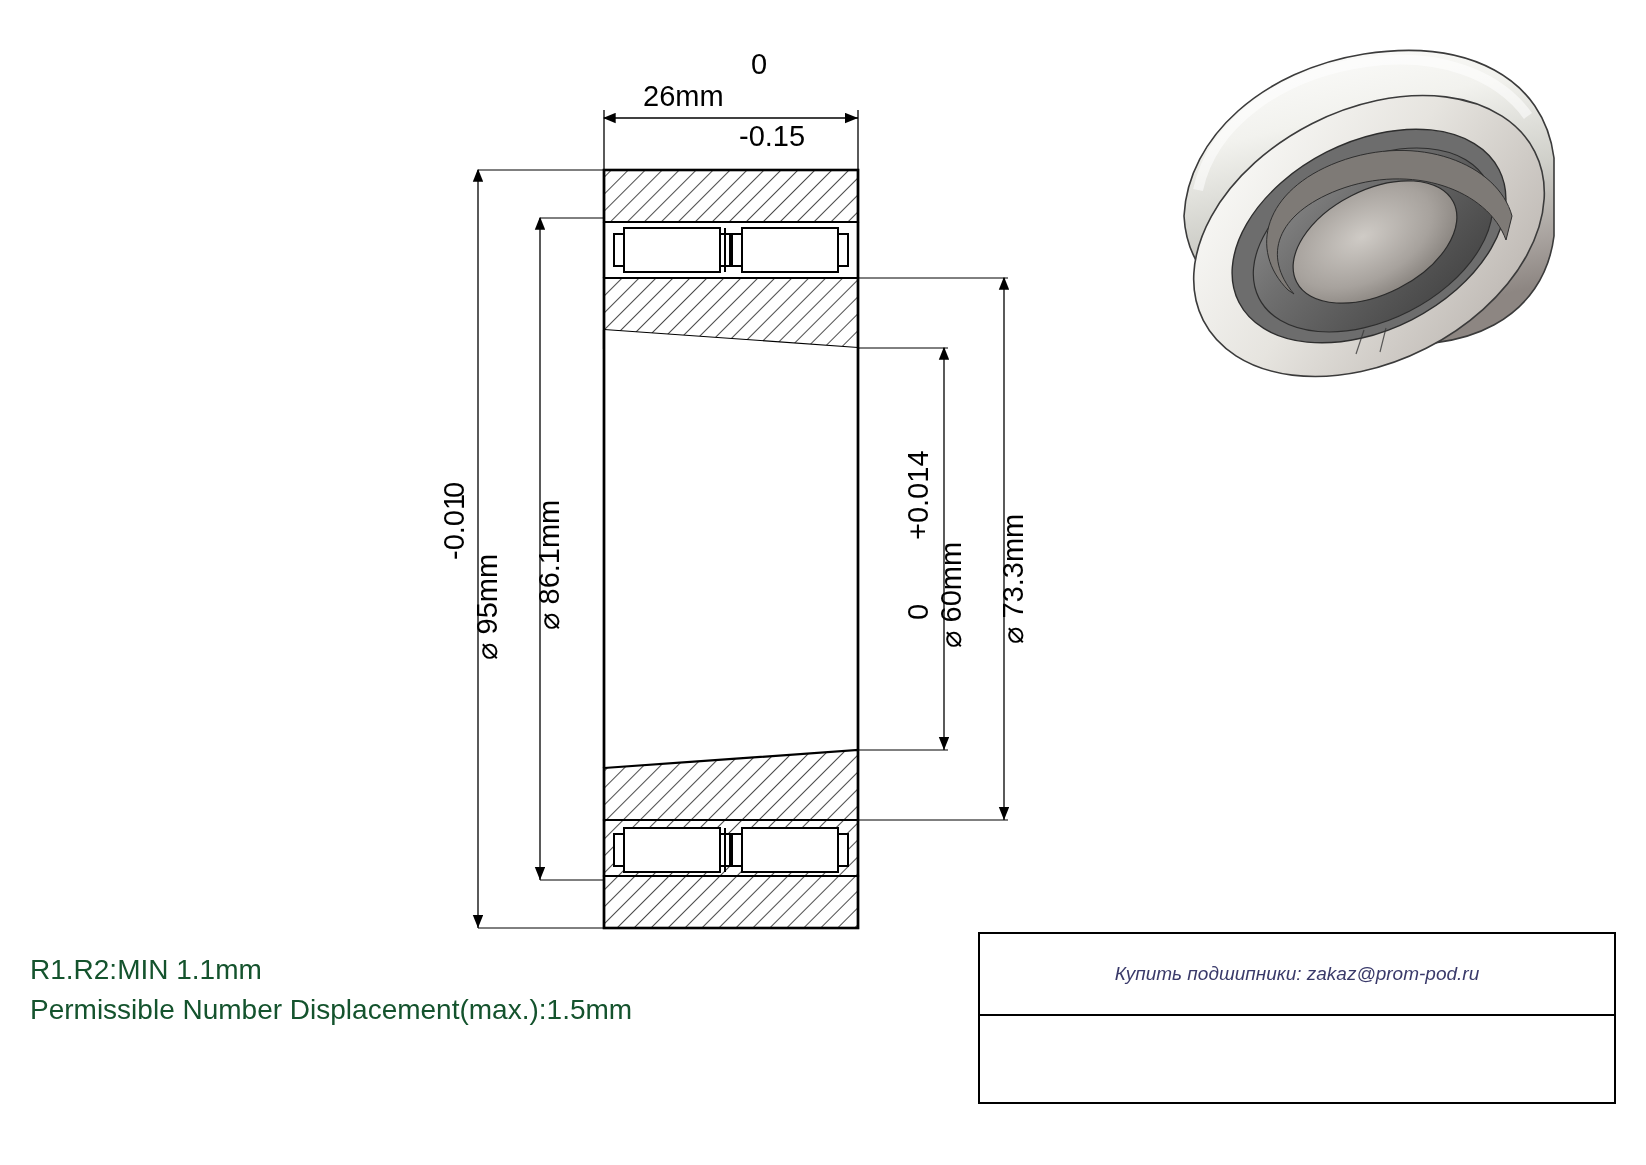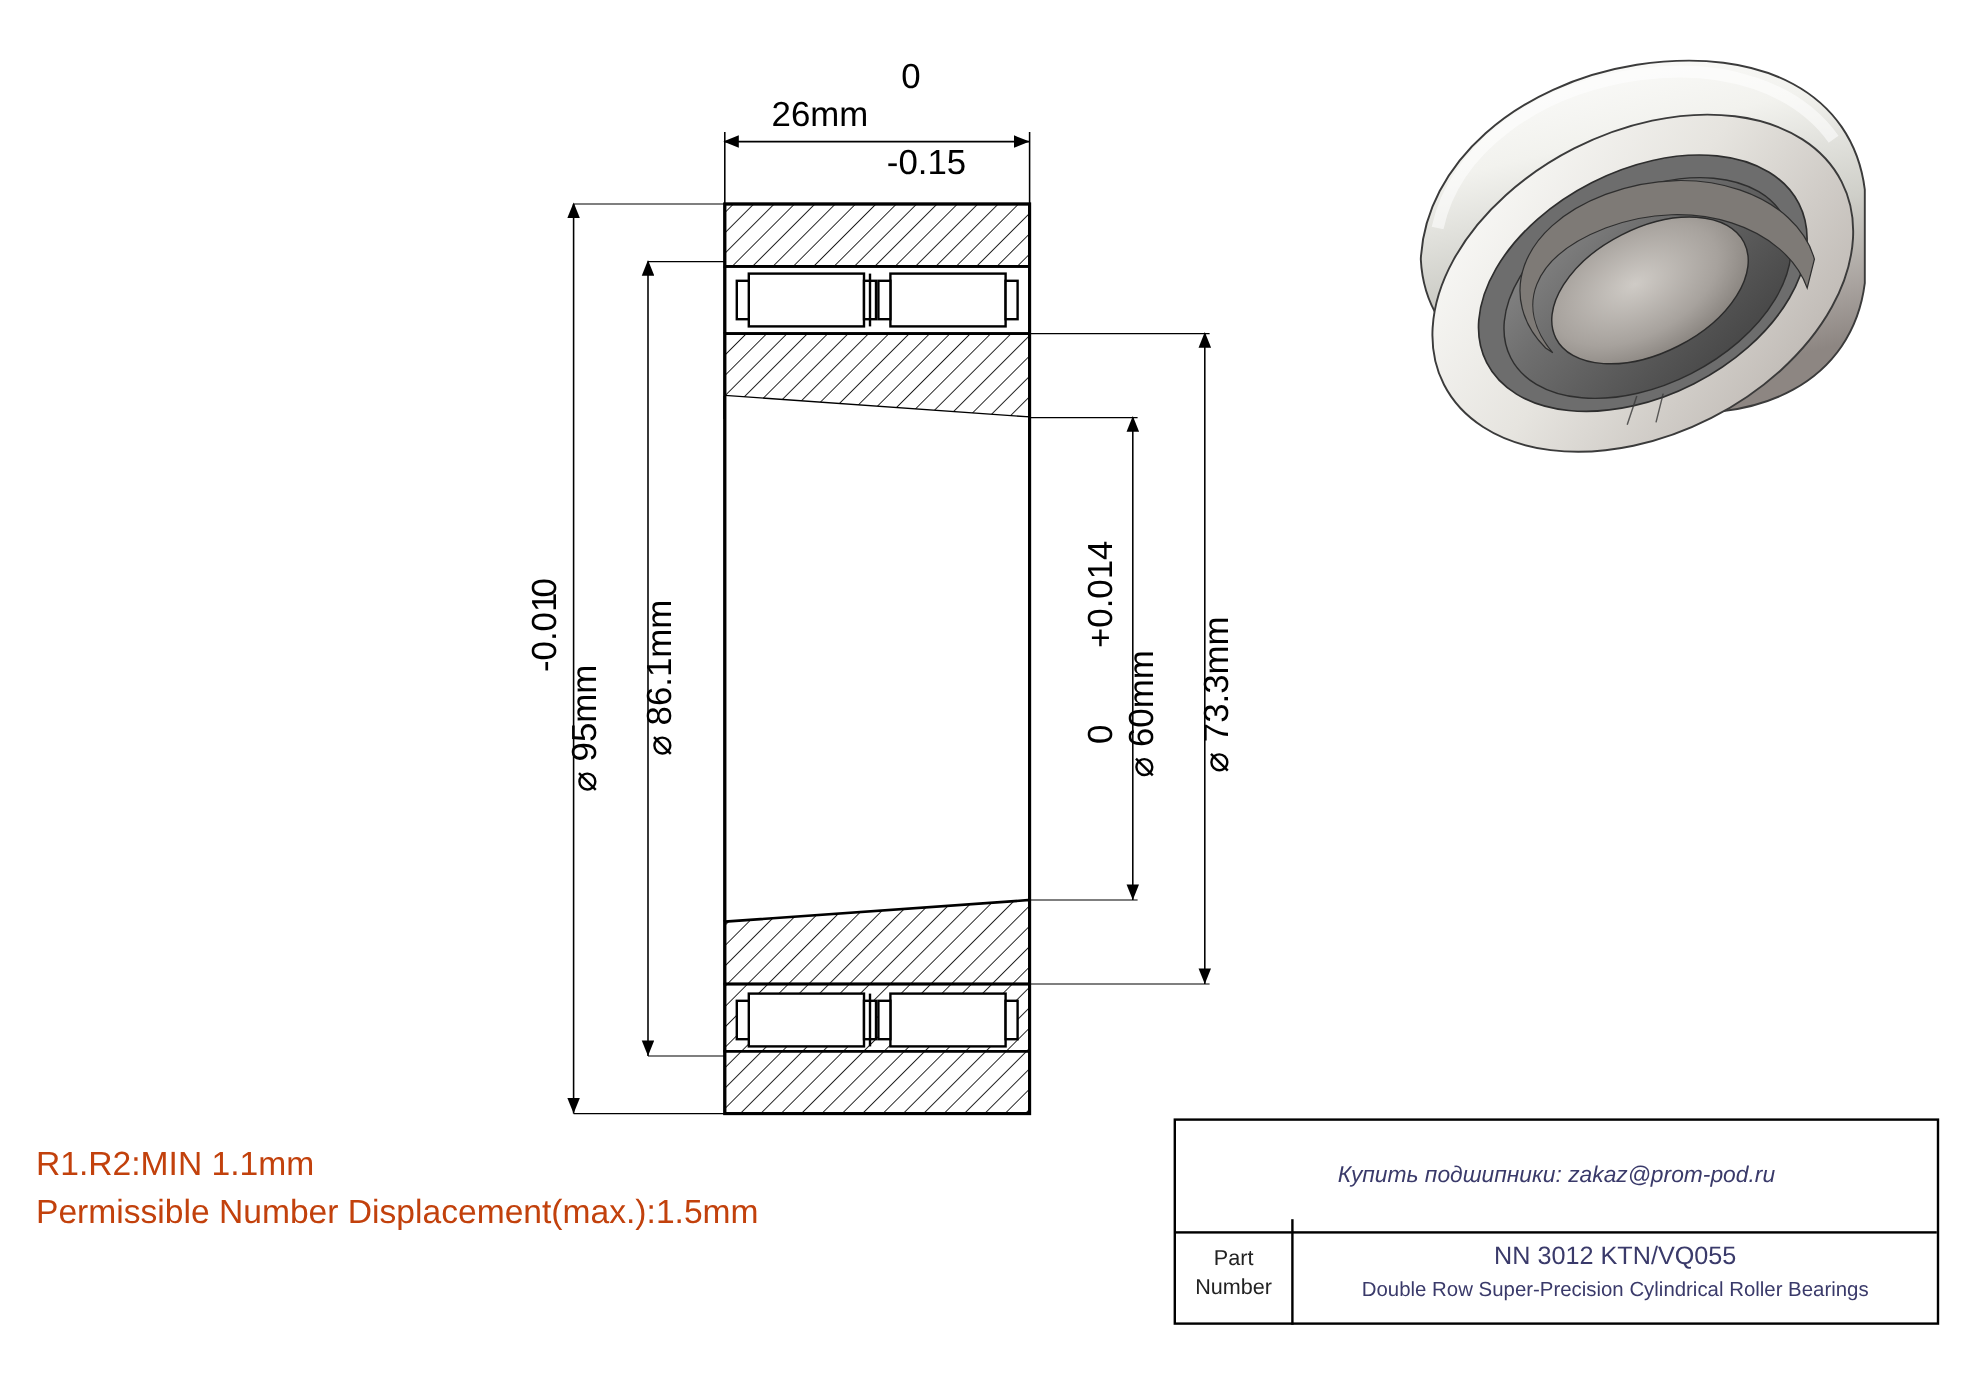--- a/index.html
+++ b/index.html
@@ -6,25 +6,25 @@
   body{width:1646px;height:1165px;position:relative;font-family:"Liberation Sans",sans-serif;color:#000;overflow:hidden;}
 
   .layer{position:absolute;left:0;top:0;width:1646px;height:1165px;}
 
   
   .t{position:absolute;white-space:pre;font-family:"Liberation Sans",sans-serif;color:#000;}
   .vert{transform-origin:left top;}
 
   
   #notes{position:absolute;left:30px;top:950px;}
-  #notes div{font-size:28px;line-height:40px;color:#c2410c;white-space:pre;}
+  #notes div{font-size:28px;line-height:40px;color:#14532d;white-space:pre;}
 
   
   #titleblock{position:absolute;left:978px;top:932px;width:638px;height:172px;border:2px solid #000;box-sizing:border-box;}
-  #tb-top{position:absolute;left:0;top:0;width:100%;height:94px;display:flex;align-items:center;justify-content:center;box-sizing:border-box;border-bottom:2px solid #000;}
+  #tb-top{position:absolute;left:0;top:0;width:100%;height:82px;display:flex;align-items:center;justify-content:center;box-sizing:border-box;border-bottom:2px solid #000;}
   #tb-top span{font-size:19px;color:#3a3a6a;font-style:italic;}
   #tb-bottom{position:absolute;left:0;top:82px;width:100%;height:88px;display:flex;box-sizing:border-box;}
   #tb-label{width:98px;height:100%;border-right:2px solid #000;display:flex;flex-direction:column;align-items:center;justify-content:center;box-sizing:border-box;}
   #tb-label span{font-size:18px;line-height:24px;color:#222;}
   #tb-value{flex:1;display:flex;flex-direction:column;align-items:center;justify-content:center;}
   #tb-value .pn{font-size:21px;color:#3a3a6a;line-height:30px;}
   #tb-value .desc{font-size:17px;color:#3a3a6a;line-height:26px;}
 </style>
 </head>
 <body>
@@ -202,23 +202,13 @@
 
 <div id="notes">
   <div>R1.R2:MIN 1.1mm</div>
   <div>Permissible Number Displacement(max.):1.5mm</div>
 </div>
 
 <div id="titleblock">
   <div id="tb-top">
     <span>Купить подшипники: zakaz@prom-pod.ru</span>
   </div>
-  <div id="tb-bottom">
-    <div id="tb-label">
-      <span>Part</span>
-      <span>Number</span>
-    </div>
-    <div id="tb-value">
-      <div class="pn">NN 3012 KTN/VQ055</div>
-      <div class="desc">Double Row Super-Precision Cylindrical Roller Bearings</div>
-    </div>
-  </div>
 </div>
 
 </body></html>

